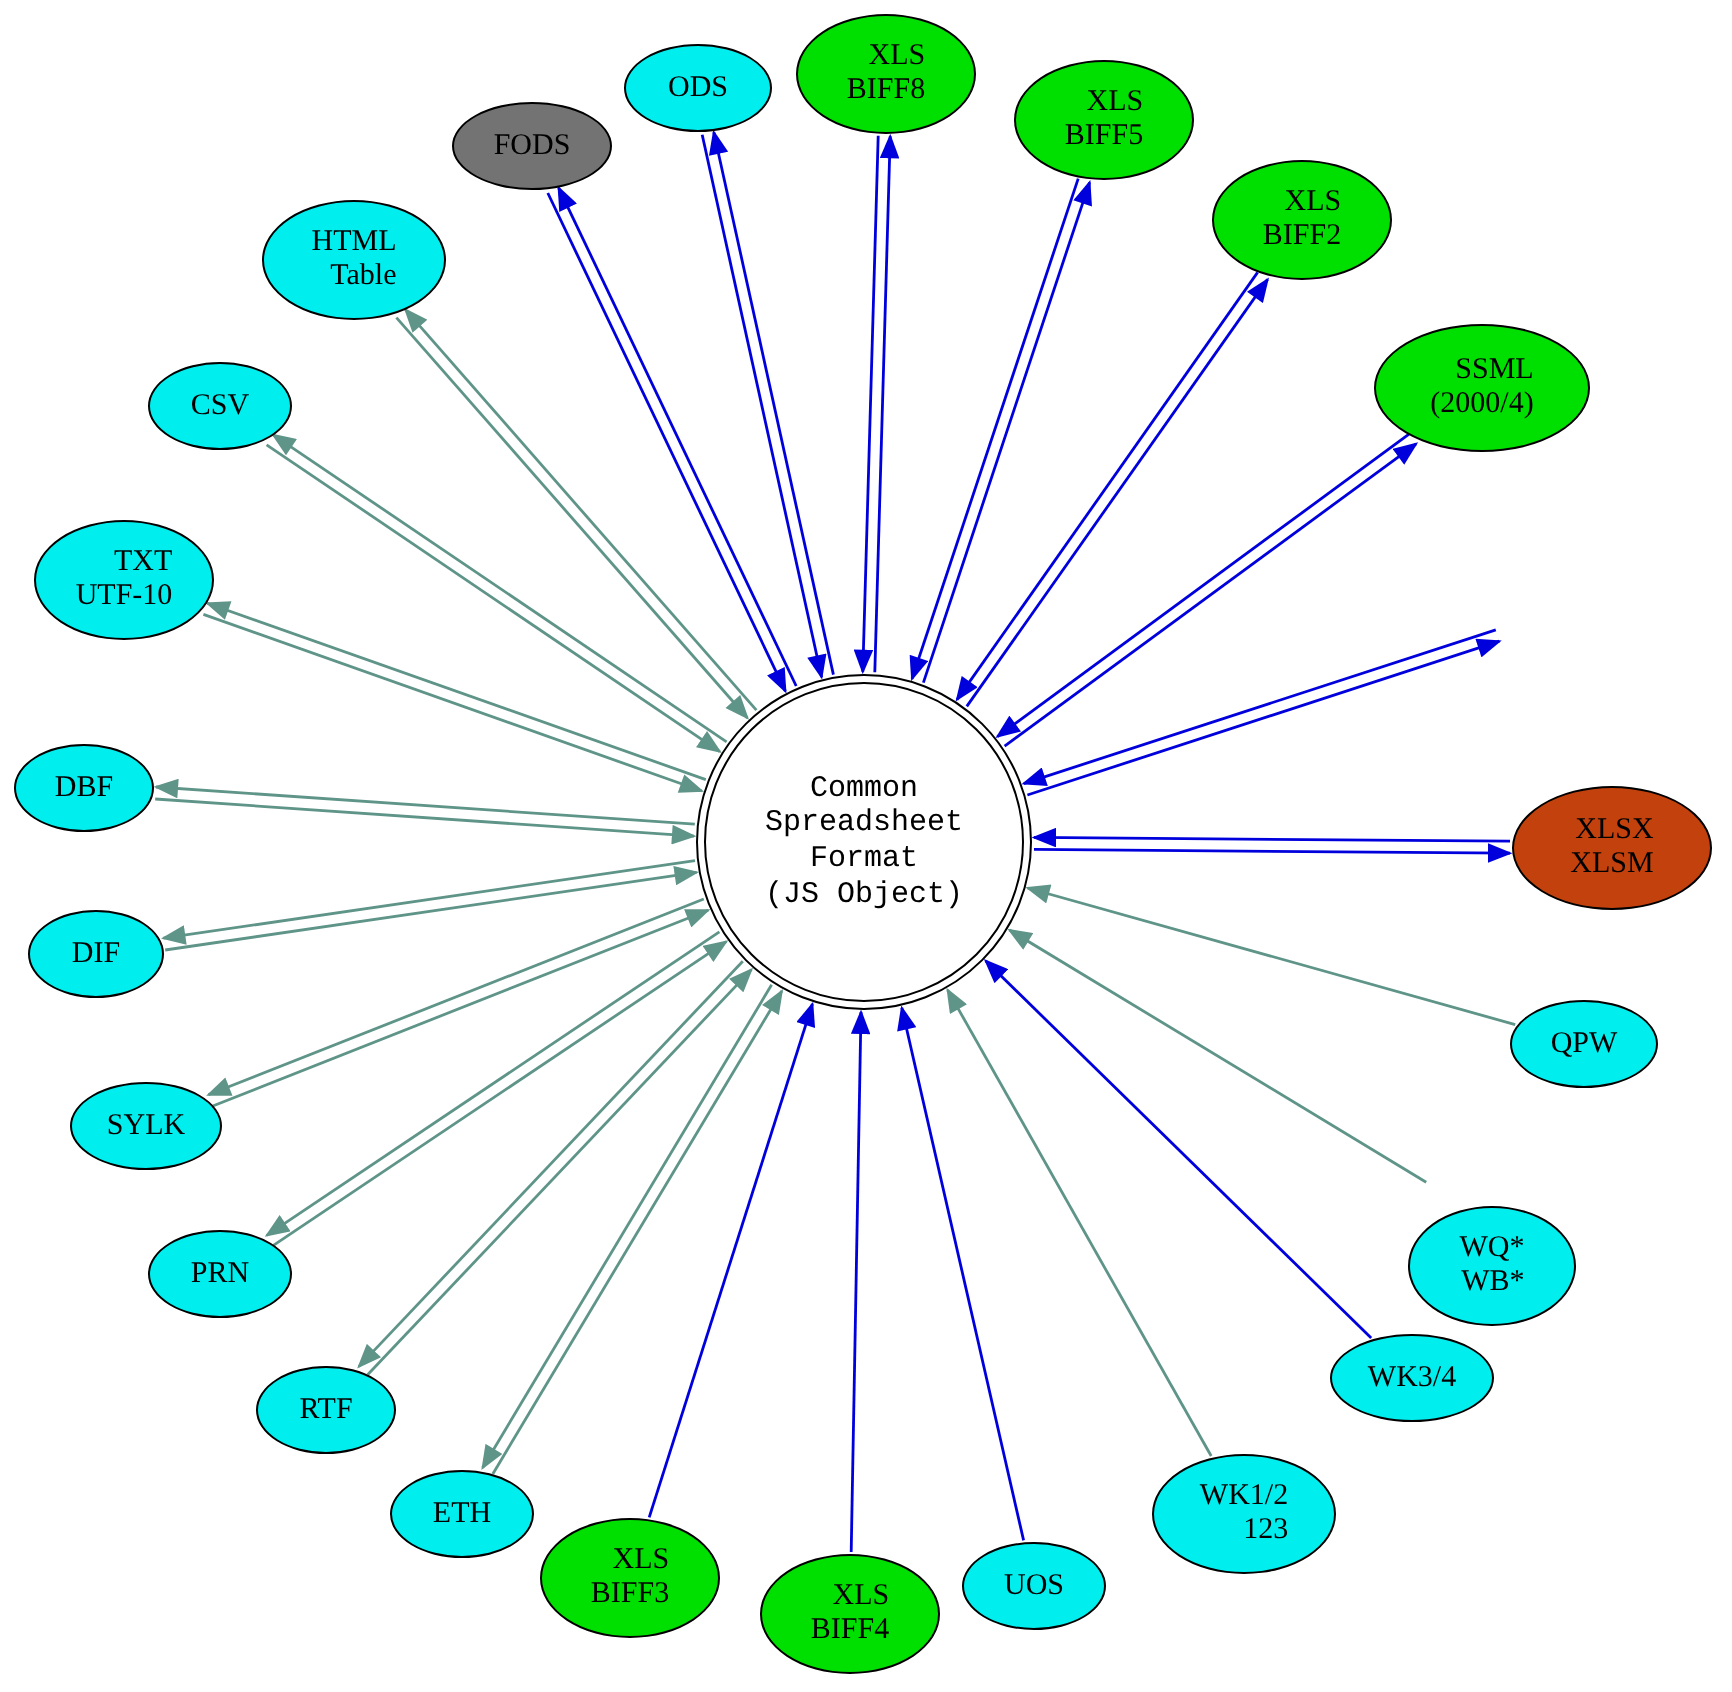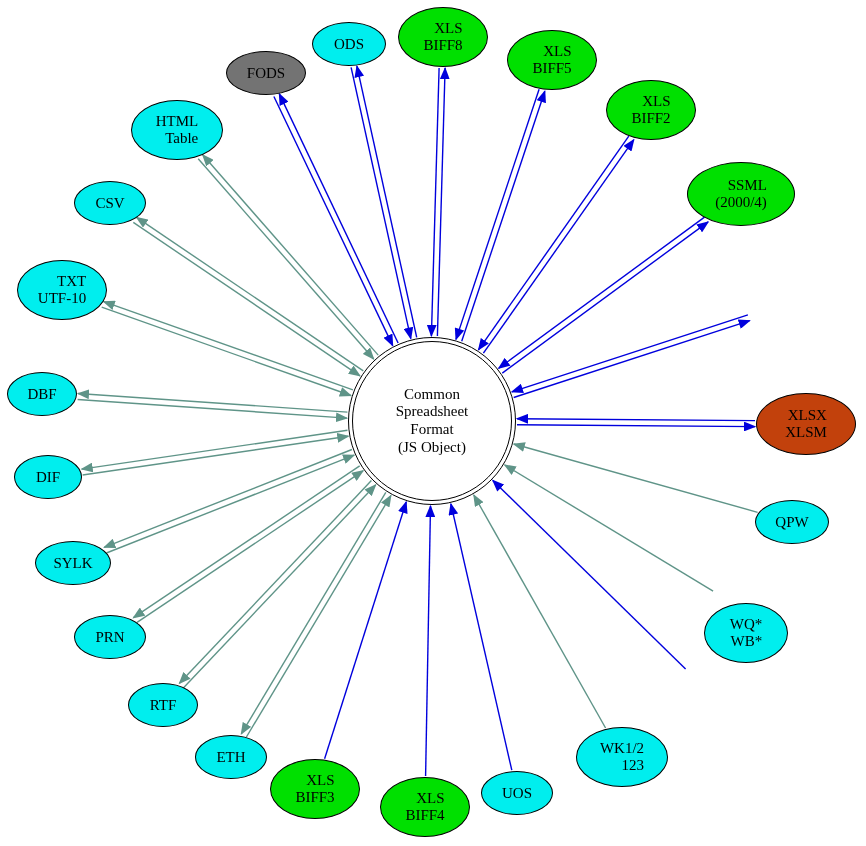--- a/index.html
+++ b/index.html
@@ -37,20 +37,21 @@
     box-sizing: border-box;
   }
   .center-inner {
     position: absolute;
     inset: 3px;
     border: 1px solid #000000;
     border-radius: 50%;
     display: flex;
     align-items: center;
     justify-content: center;
+    font-family: Liberation Mono, monospace;
   }
   .center-label {
     text-align: center;
     white-space: pre-line;
     font-size: 15px;
     line-height: 1.18;
   }
 </style>
 </head>
 <body>
@@ -122,20 +123,21 @@
 BIFF5</div>
     <div class="node" style="left: 606px; top: 80px; width: 90px; height: 60px; background: rgb(0, 224, 0); border-color: rgb(0, 0, 0);">XLS
 BIFF2</div>
     <div class="node" style="left: 687px; top: 162px; width: 108px; height: 64px; background: rgb(0, 224, 0); border-color: rgb(0, 0, 0);">SSML
 (2000/4)</div>
     <div class="node" style="left: 756px; top: 393px; width: 100px; height: 62px; background: #c2410c; border-color: rgb(0, 0, 0);">XLSX
 XLSM</div>
     <div class="node" style="left: 755px; top: 500px; width: 74px; height: 44px; background: rgb(0, 238, 238); border-color: rgb(0, 0, 0);">QPW</div>
     <div class="node" style="left: 704px; top: 603px; width: 84px; height: 60px; background: rgb(0, 238, 238); border-color: rgb(0, 0, 0);">WQ*
 WB*</div>
+    <div class="node" style="left: 665px; top: 667px; width: 82px; height: 44px; background: rgb(0, 238, 238); border-color: rgb(0, 0, 0);">WK3/4</div>
     <div class="node" style="left: 576px; top: 727px; width: 92px; height: 60px; background: rgb(0, 238, 238); border-color: rgb(0, 0, 0);">WK1/2
 123</div>
     <div class="node" style="left: 481px; top: 771px; width: 72px; height: 44px; background: rgb(0, 238, 238); border-color: rgb(0, 0, 0);">UOS</div>
     <div class="node" style="left: 380px; top: 777px; width: 90px; height: 60px; background: rgb(0, 224, 0); border-color: rgb(0, 0, 0);">XLS
 BIFF4</div>
     <div class="node" style="left: 270px; top: 759px; width: 90px; height: 60px; background: rgb(0, 224, 0); border-color: rgb(0, 0, 0);">XLS
 BIFF3</div>
     <div class="node" style="left: 195px; top: 735px; width: 72px; height: 44px; background: rgb(0, 238, 238); border-color: rgb(0, 0, 0);">ETH</div>
     <div class="node" style="left: 128px; top: 683px; width: 70px; height: 44px; background: rgb(0, 238, 238); border-color: rgb(0, 0, 0);">RTF</div>
     <div class="node" style="left: 74px; top: 615px; width: 72px; height: 44px; background: rgb(0, 238, 238); border-color: rgb(0, 0, 0);">PRN</div>

